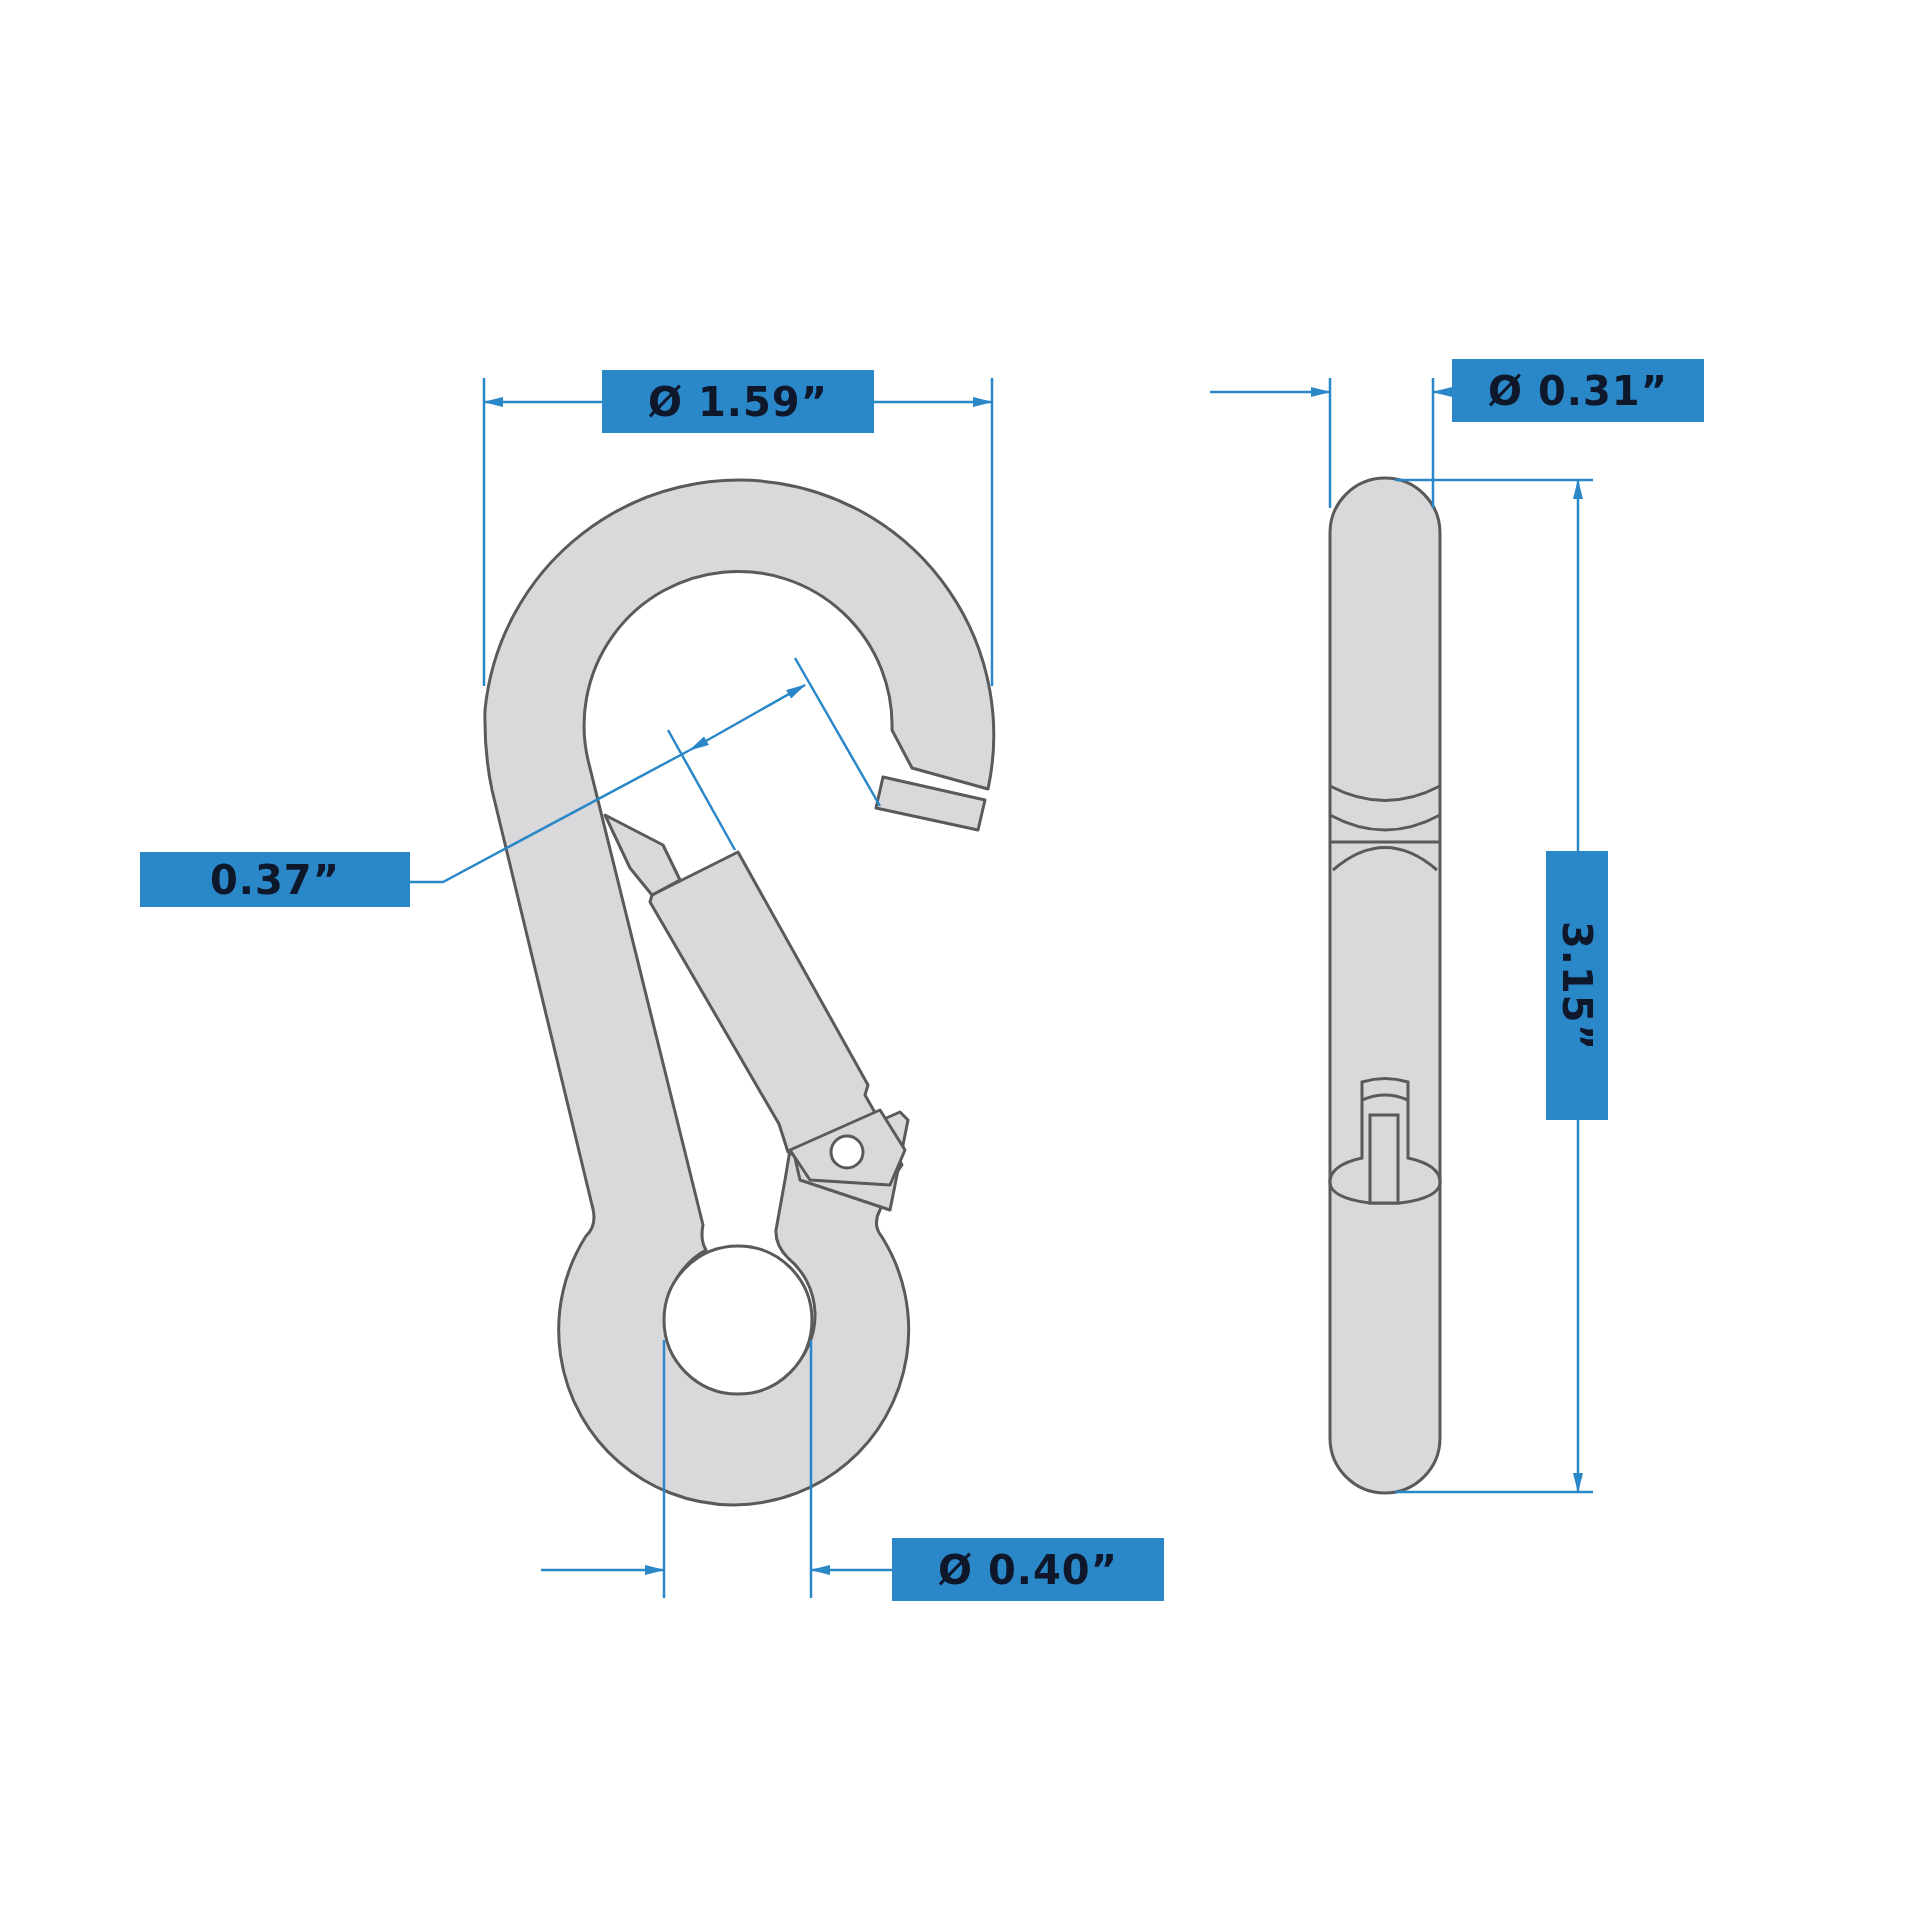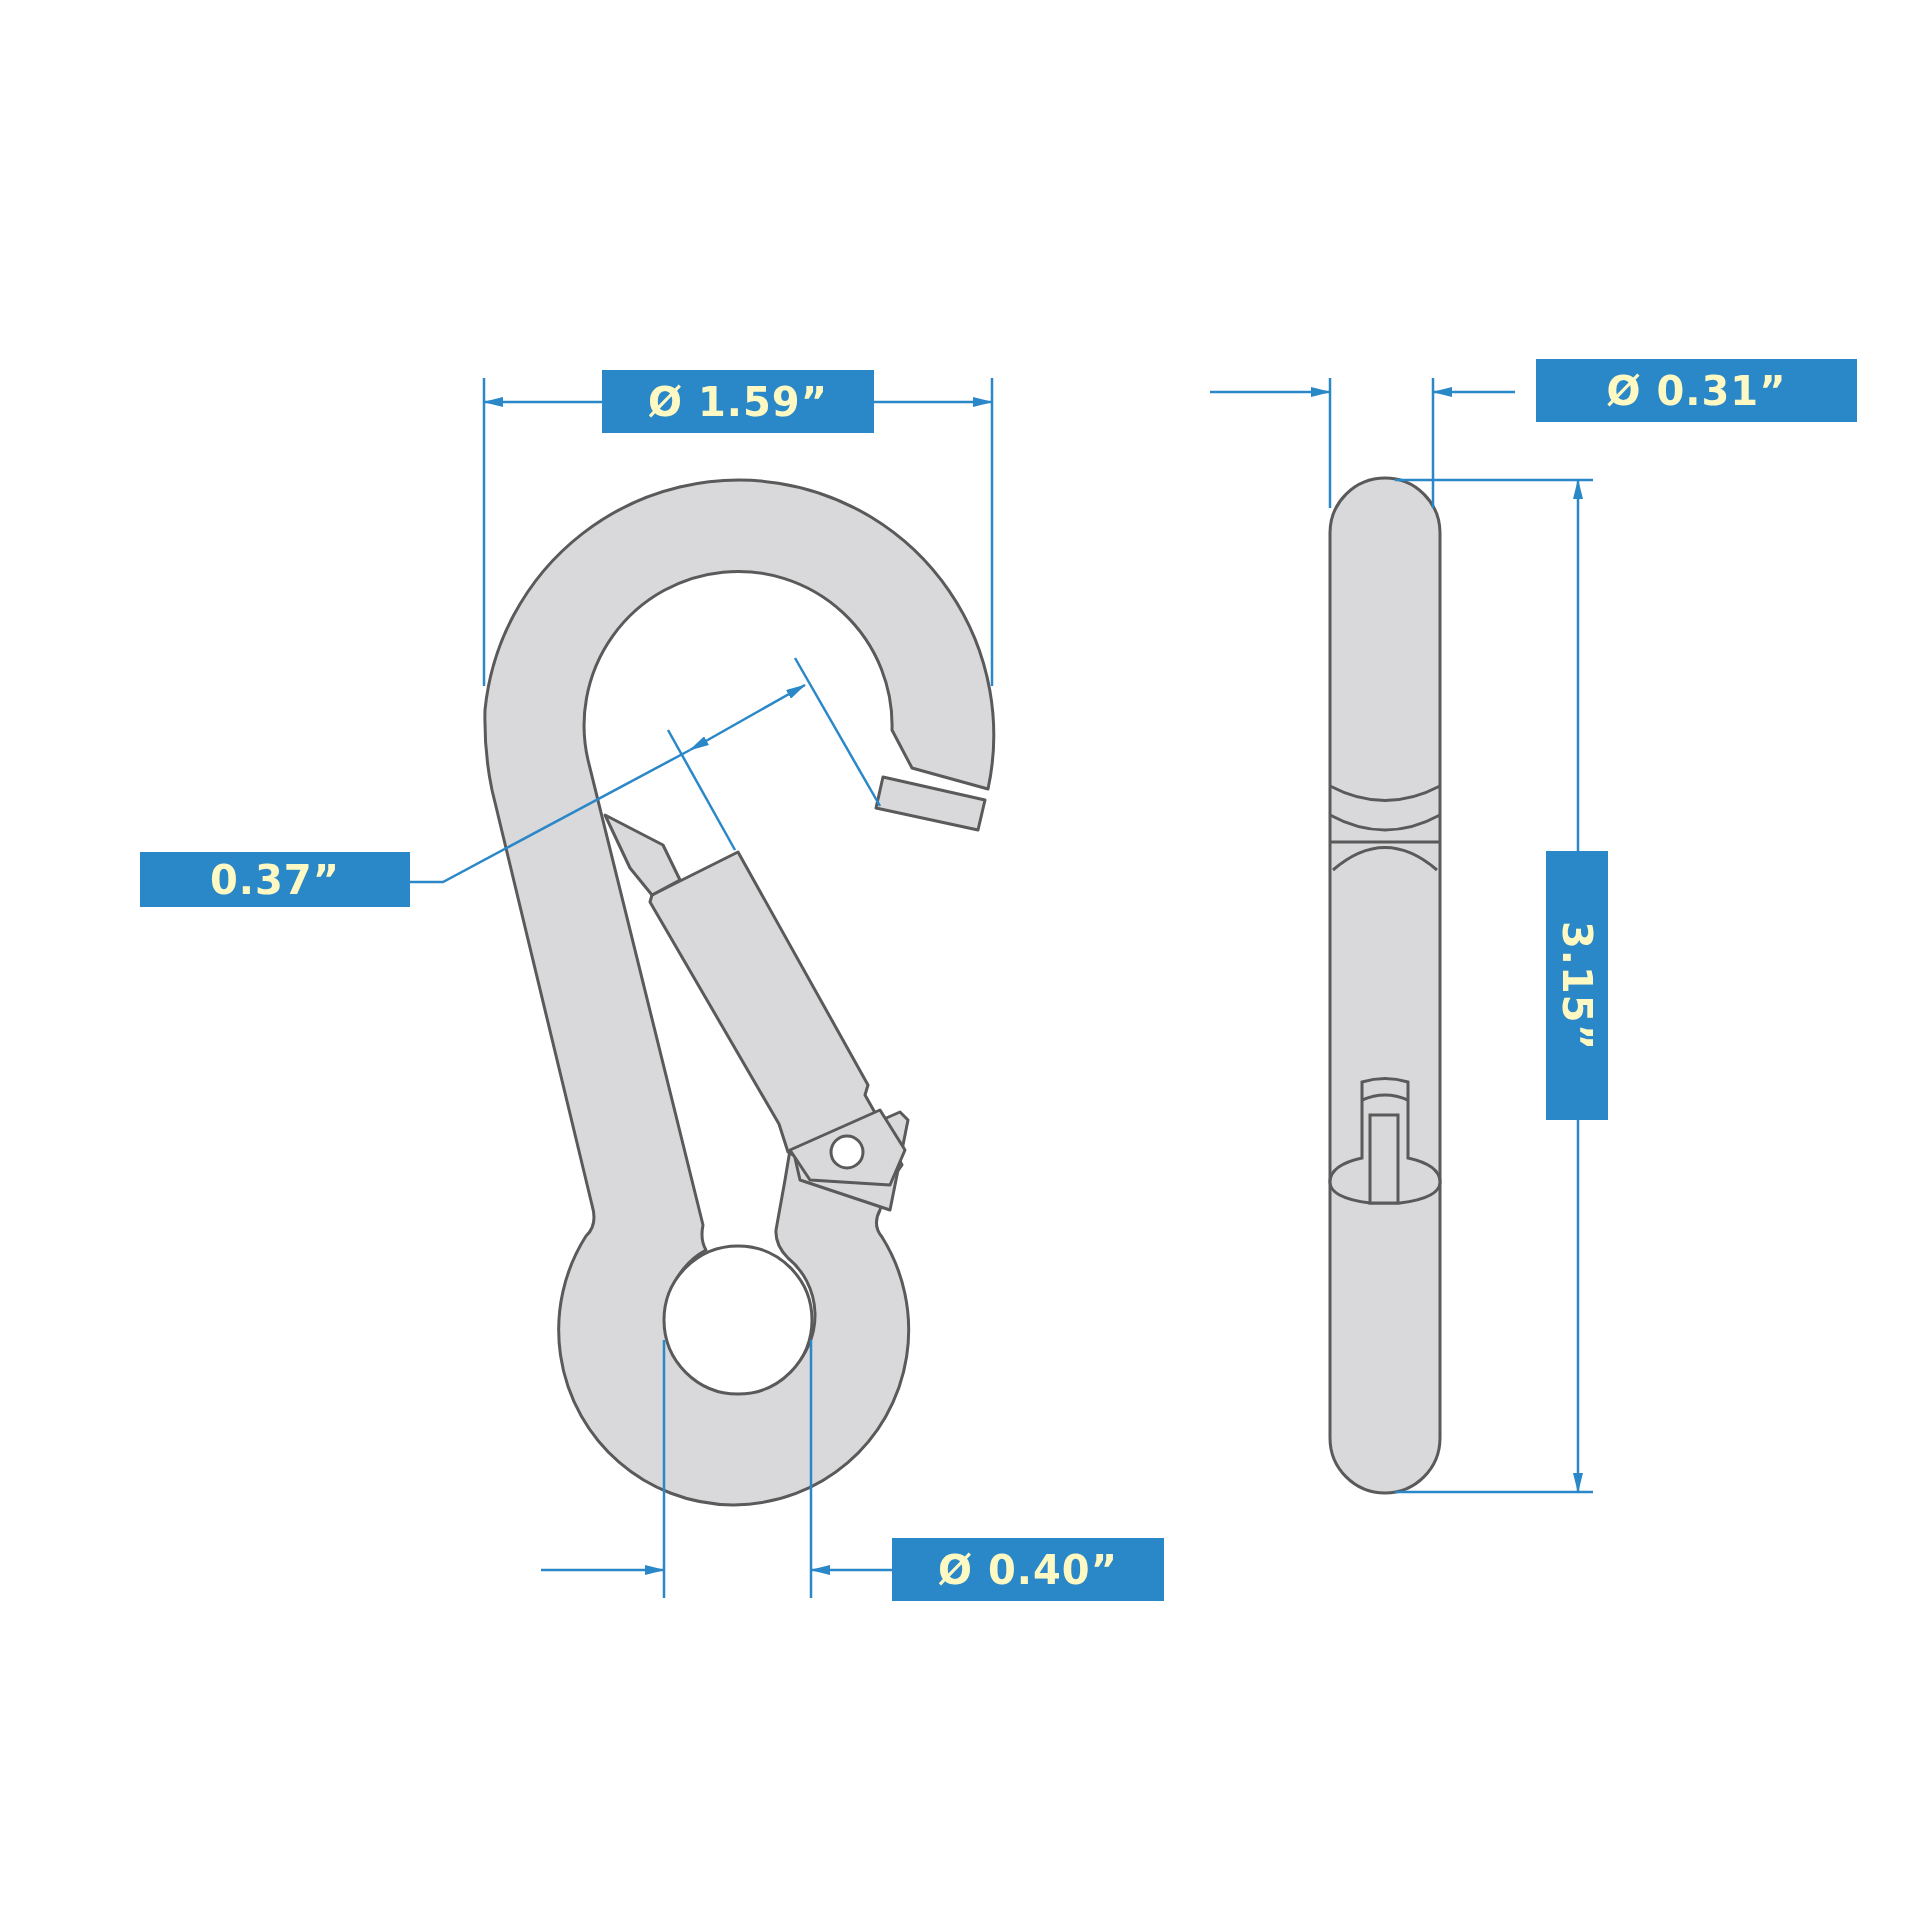--- a/index.html
+++ b/index.html
@@ -1,19 +1,19 @@
 <!DOCTYPE html>
 <html><head>
   <meta charset="utf-8">
   <style>
     html, body { margin: 0; padding: 0; background: #ffffff; }
     #canvas { position: relative; width: 1920px; height: 1920px; background: #ffffff; overflow: hidden; }
     svg { position: absolute; left: 0; top: 0; }
     .label {
-      position: absolute; background: #2a87c8; color: #fef9c3;
+      position: absolute; background: #2a87c8; color: #0f172a;
       font-family: "DejaVu Sans", sans-serif; font-weight: bold; font-size: 40px;
       display: flex; align-items: center; justify-content: center;
       letter-spacing: 1px; white-space: pre;
     }
     .label.vertical span { transform: rotate(90deg); display: inline-block; white-space: nowrap; }
   </style>
 </head>
 <body>
 
 <div id="canvas">
@@ -95,21 +95,21 @@
       <line x1="811" y1="1340" x2="811" y2="1598"></line>
       <line x1="541" y1="1570" x2="664" y2="1570" marker-end="url(#arr)"></line>
       <line x1="892" y1="1570" x2="811" y2="1570" marker-end="url(#arr)"></line>
     </g>
   </svg>
 
   <div class="label" style="left:602px; top:370px; width:272px; height:63px;">
     <span>Ø 1.59”</span>
   </div>
 
-  <div class="label" style="left:1536px; top:359px; width:321px; height:63px;">
+  <div class="label" style="left:1452px; top:359px; width:252px; height:63px;">
     <span>Ø 0.31”</span>
   </div>
 
   <div class="label" style="left:140px; top:852px; width:270px; height:55px;">
     <span>0.37”</span>
   </div>
 
   <div class="label vertical" style="left:1546px; top:851px; width:62px; height:269px;">
     <span>3.15”</span>
   </div>

